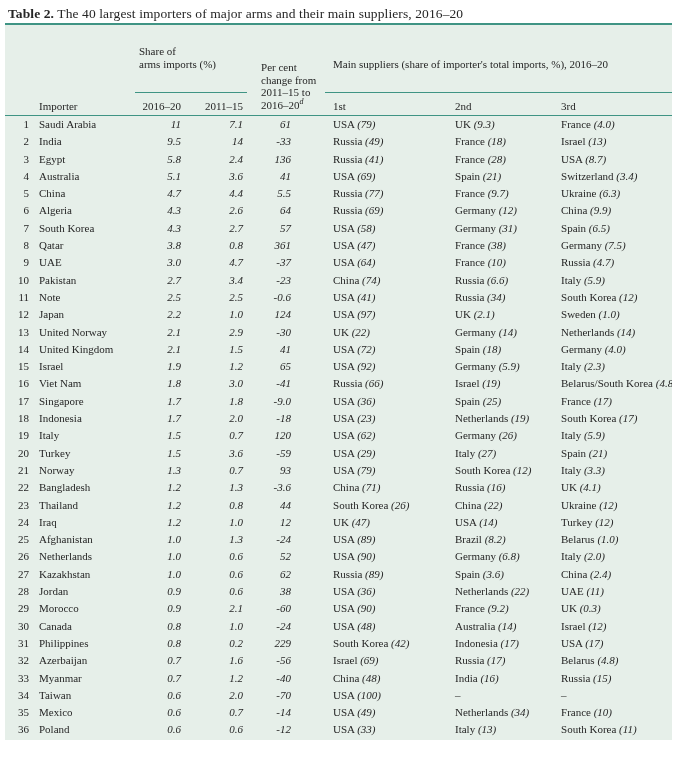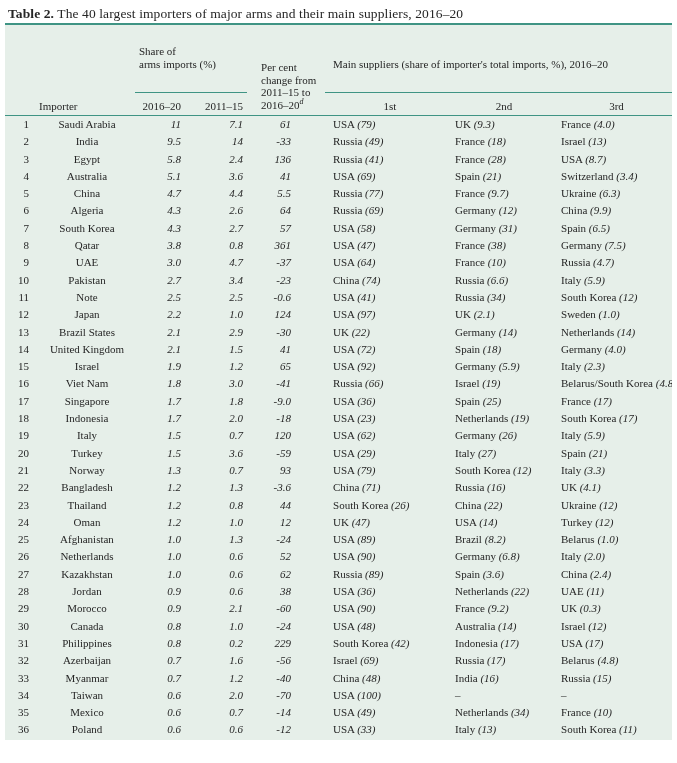--- a/index.html
+++ b/index.html
@@ -36,25 +36,25 @@
   tr.row-b th{height:22px;padding-bottom:0;border-bottom:1px solid var(--rule);}
   th.group{border-bottom:1px solid var(--rule);text-align:left;line-height:13px;padding-bottom:21px;}
   th.share-group{padding-left:4px;}
   th.suppliers-group{padding-left:8px;}
   th.change-th{
     vertical-align:bottom;text-align:left;line-height:12.8px;
     padding-left:14px;padding-bottom:3px;border-bottom:1px solid var(--rule);
   }
   th.imp-th{text-align:left;padding-left:8px;}
   th.num-th{text-align:right;padding-right:4px;}
-  th.sup-th{text-align:center;padding-left:8px;}
+  th.sup-th{text-align:left;padding-left:8px;}
   sup{font-size:8px;line-height:0;}
   
   td.rank{ text-align:right;padding-right:2px;}
-  td.imp{  text-align:center;padding-left:8px;margin-left:26px;}
+  td.imp{  text-align:left;padding-left:8px;margin-left:26px;}
   td.num{  text-align:right;padding-right:4px;font-style:italic;}
   td.chg{  text-align:right;padding-right:34px;font-style:italic;}
   td.sup{  text-align:left;padding-left:8px;}
   td.sup .shr{font-style:italic;}
 </style>
 </head>
 <body>
 
 <div class="page">
 
@@ -215,21 +215,21 @@
             <td class="imp">Japan</td>
             <td class="num">2.2</td>
             <td class="num">1.0</td>
             <td class="chg">124</td>
             <td class="sup"><span class="cname">USA</span> <span class="shr">(97)</span></td>
             <td class="sup"><span class="cname">UK</span> <span class="shr">(2.1)</span></td>
             <td class="sup"><span class="cname">Sweden</span> <span class="shr">(1.0)</span></td>
           </tr>
           <tr>
             <td class="rank">13</td>
-            <td class="imp">Brazil States</td>
+            <td class="imp">United Norway</td>
             <td class="num">2.1</td>
             <td class="num">2.9</td>
             <td class="chg">-30</td>
             <td class="sup"><span class="cname">UK</span> <span class="shr">(22)</span></td>
             <td class="sup"><span class="cname">Germany</span> <span class="shr">(14)</span></td>
             <td class="sup"><span class="cname">Netherlands</span> <span class="shr">(14)</span></td>
           </tr>
           <tr>
             <td class="rank">14</td>
             <td class="imp">United Kingdom</td>
@@ -325,21 +325,21 @@
             <td class="imp">Thailand</td>
             <td class="num">1.2</td>
             <td class="num">0.8</td>
             <td class="chg">44</td>
             <td class="sup"><span class="cname">South Korea</span> <span class="shr">(26)</span></td>
             <td class="sup"><span class="cname">China</span> <span class="shr">(22)</span></td>
             <td class="sup"><span class="cname">Ukraine</span> <span class="shr">(12)</span></td>
           </tr>
           <tr>
             <td class="rank">24</td>
-            <td class="imp">Oman</td>
+            <td class="imp">Iraq</td>
             <td class="num">1.2</td>
             <td class="num">1.0</td>
             <td class="chg">12</td>
             <td class="sup"><span class="cname">UK</span> <span class="shr">(47)</span></td>
             <td class="sup"><span class="cname">USA</span> <span class="shr">(14)</span></td>
             <td class="sup"><span class="cname">Turkey</span> <span class="shr">(12)</span></td>
           </tr>
           <tr>
             <td class="rank">25</td>
             <td class="imp">Afghanistan</td>

